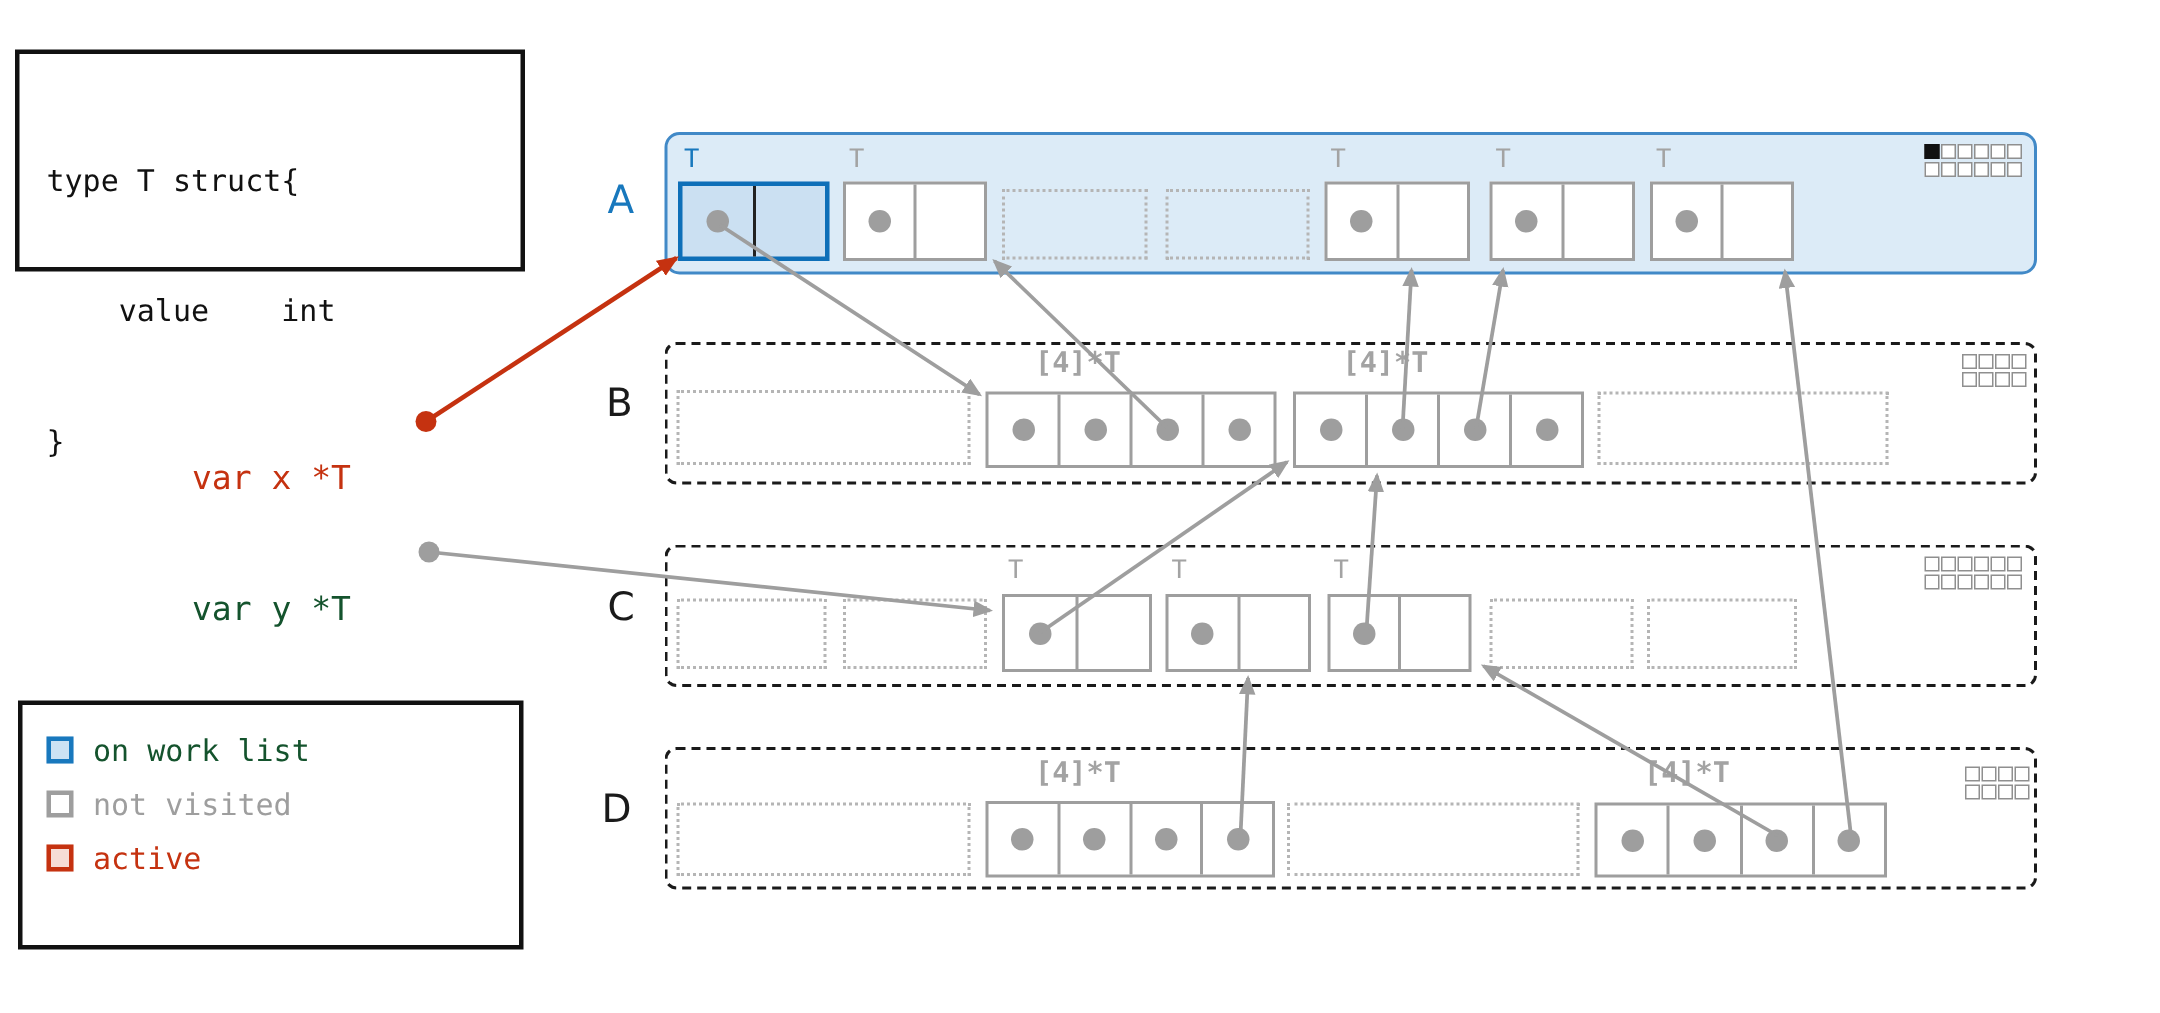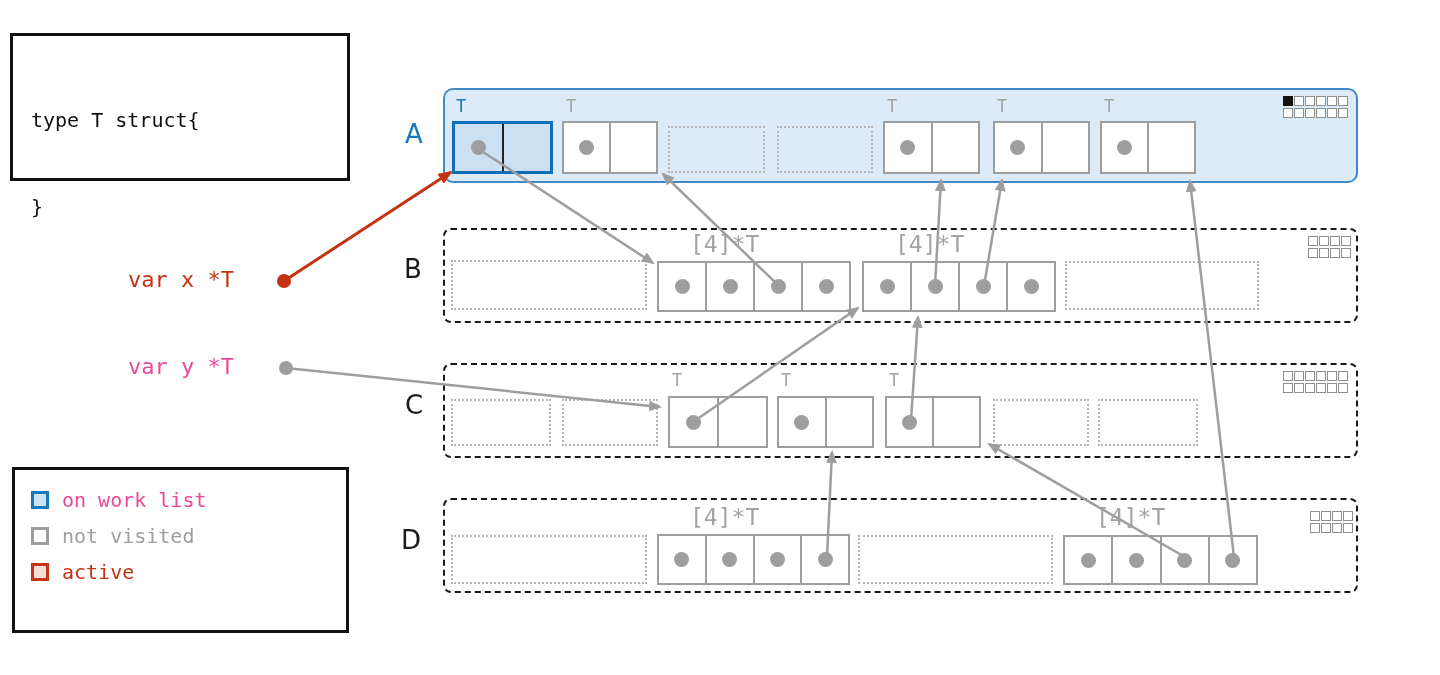--- a/index.html
+++ b/index.html
@@ -21,25 +21,25 @@
     padding:12px 0 0 16px;
   }
   .legend-item { display:flex; align-items:center; gap:13px; height:36px;
     font:20px "DejaVu Sans Mono", monospace; }
   .sw { width:12px; height:12px; border:3px solid; flex:0 0 auto; }
   .sw.not-visited  { border-color:#9e9e9e; background:#fff; }
   .sw.on-work-list { border-color:#1878bd; background:#cde2f3; }
   .sw.active       { border-color:#c53210; background:#f6ddd6; }
   .sw.visited      { border-color:#1a1a1a; background:#b3b3b3; }
   .txt-gray  { color:#9e9e9e; }
-  .txt-blue  { color:#ec4899; }
+  .txt-blue  { color:#14532d; }
   .txt-red   { color:#c53210; }
   .txt-black { color:#1a1a1a; }
 
-  .var-label { position:absolute; font:22px "DejaVu Sans Mono", monospace; }
+  .var-label { position:absolute; font:22px "DejaVu Sans Mono", monospace;margin-top:40px; }
 
   
   .span-box { position:absolute; box-sizing:border-box; }
   .span-box.highlight { background:#dcebf7; border:2px solid #4189c7; border-radius:10px; }
   .span-box.dashed { border:2px dashed #1a1a1a; border-radius:8px; background:transparent; }
 
   .row-label { position:absolute; font:26px "DejaVu Sans", sans-serif; color:#1a1a1a; }
   .row-label.blue { color:#1878bd; }
 
   
@@ -51,38 +51,39 @@
   .cell.div { border-right:2px solid #9e9e9e; }
   .obj.on-work-list { border:3px solid #0e6fb8; background:#cbe0f2; }
   .obj.on-work-list .cell.div { border-right-color:#222; }
   .dot {
     position:absolute; left:50%; top:50%; width:15px; height:15px;
     margin:-7.5px 0 0 -7.5px; border-radius:50%; background:#9e9e9e;
   }
   .free { position:absolute; border:2px dotted #b5b5b5; box-sizing:border-box; }
 
   .t-label { position:absolute; color:#a3a3a3; font:17px "DejaVu Sans Mono", monospace; }
-  .t-label.arr { font-size:23px; }
+  .t-label.arr { font-size:19px;font-weight:bold; }
   .t-label.blue { color:#1878bd; }
 
   
   .bitmap { position:absolute; display:grid; gap:1px; }
   .bcell { width:10px; height:10px; box-sizing:border-box;
     border:1.5px solid #8f8f8f; background:#fff; }
   .bcell.filled { background:#111; border-color:#111; }
 
   #arrows { position:absolute; left:0; top:0; pointer-events:none; }
 </style>
 </head>
 <body>
 
 <div id="stage">
 
   <div class="code-box">
     <div>type T struct{</div>
+    <div>    value    int</div>
     <div>}</div>
   </div>
 
   <div class="var-label txt-red" style="left:128px; top:267px;">var x *T</div>
   <div class="var-label txt-blue" style="left:128px; top:354px;">var y *T</div>
 
   <div class="legend">
     <div class="legend-item">
       <span class="sw on-work-list"></span>
       <span class="txt-blue">on work list</span>

